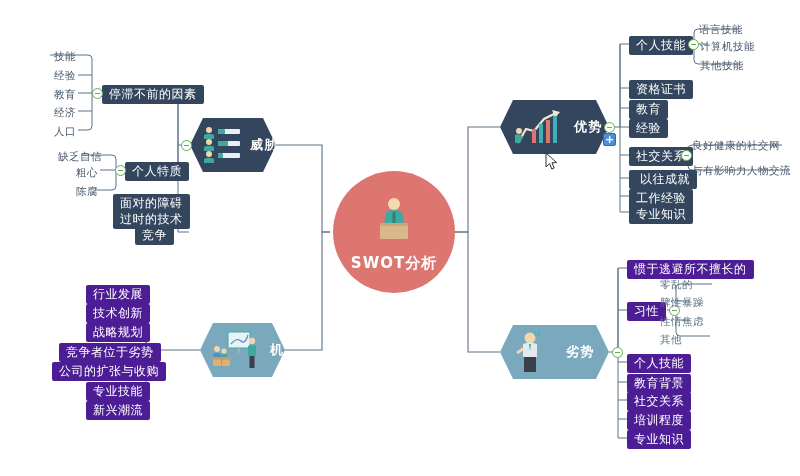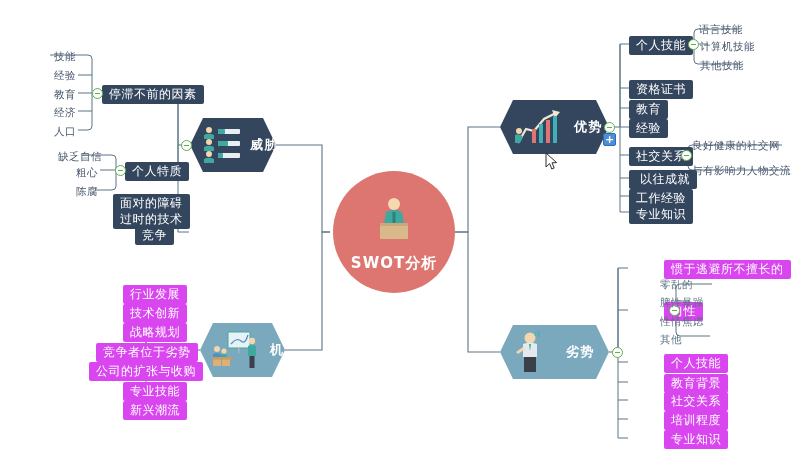--- a/index.html
+++ b/index.html
@@ -48,21 +48,21 @@
 
   
   .box2{
     border-radius:2px;
     padding:3px 7px;
     font-size:12px;
     color:#ffffff;
     line-height:13px;
   }
   .box2-dark{background:#33465e;}
-  .box2-light{background:#d946ef;margin-left:37px;}
+  .box2-light{background:#4c1d95;}
 
   
   .lbl3{
     font-size:10.5px;
     color:#46556b;
     line-height:14px;
     padding:2px 6px 2px 6px;
   }
   .lbl3-light{color:#59707f;}
 

